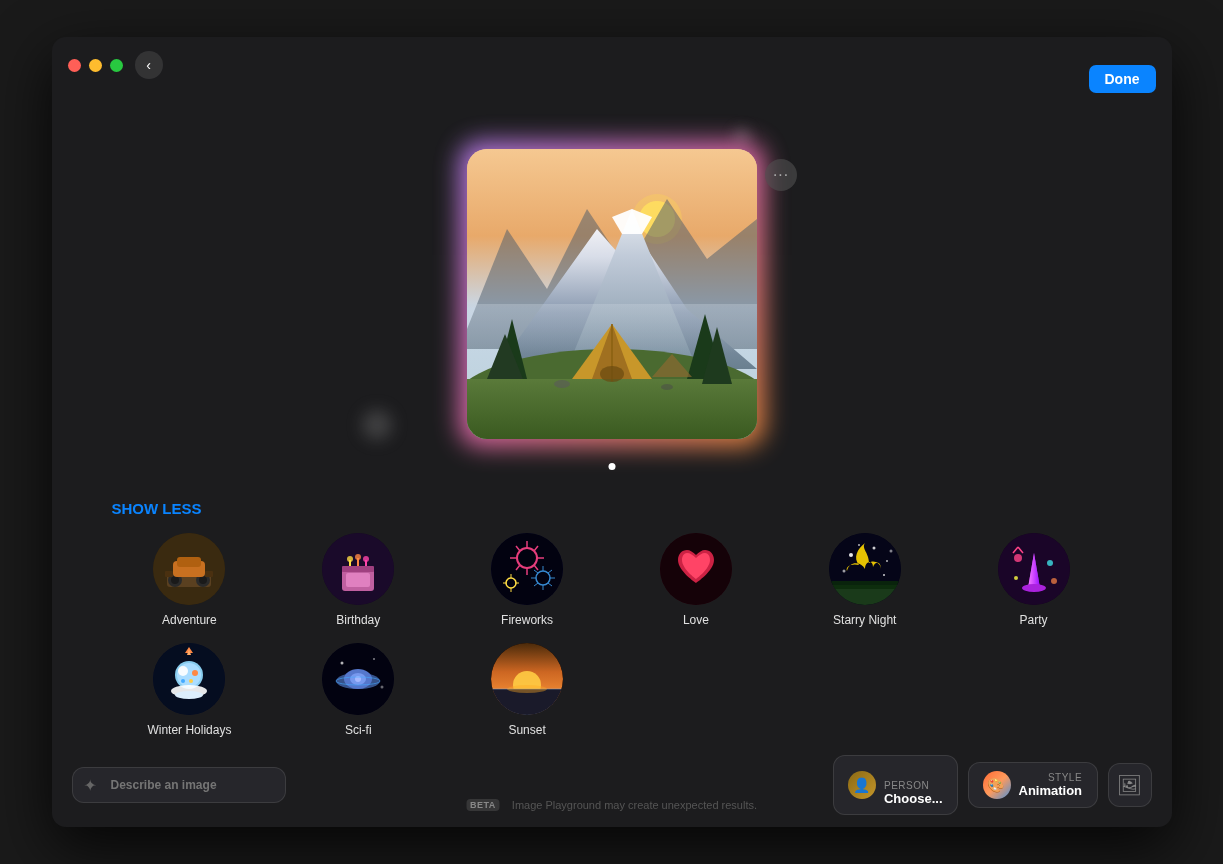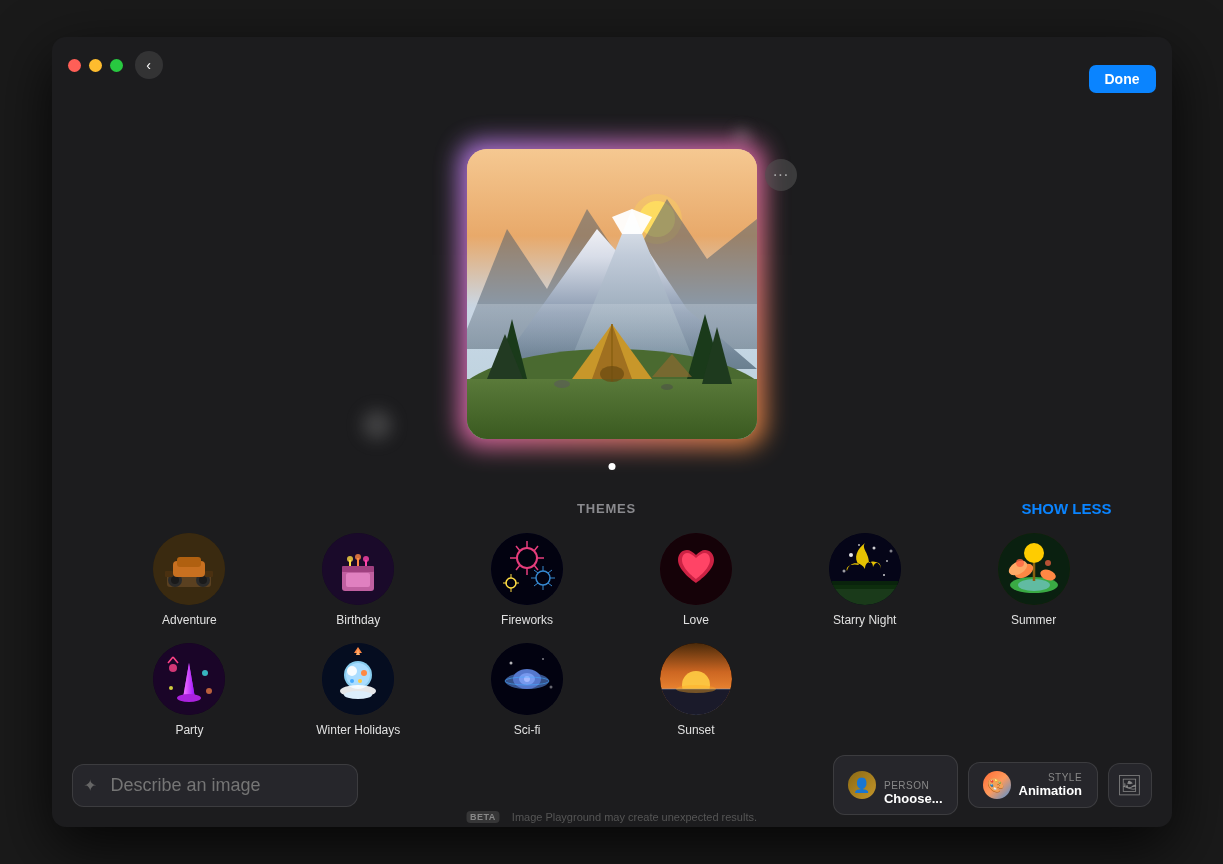--- a/index.html
+++ b/index.html
@@ -241,23 +241,24 @@
       gap: 10px;
       position: relative;
     }
     .describe-input {
       flex: 1;
       background: rgba(40,40,44,0.9);
       border: 1px solid rgba(255,255,255,0.1);
       border-radius: 12px;
       padding: 10px 14px 10px 38px;
       color: #888;
-      font-size: 18px;
+      font-size: 12px;
       outline: none;
       position: relative;
+      font-weight: bold;
     }
     .input-wrapper {
       flex: 1;
       position: relative;
     }
     .input-icon {
       position: absolute;
       left: 12px;
       top: 50%;
       transform: translateY(-50%);
@@ -359,21 +360,21 @@
       position: absolute;
       bottom: 0;
       left: 50%;
       transform: translateX(-50%);
       font-size: 11px;
       color: #555;
       display: flex;
       align-items: center;
       gap: 12px;
       white-space: nowrap;
-      padding-bottom: 4px;
+      padding-bottom: 16px;
     }
     .beta-badge {
       background: rgba(80,80,80,0.5);
       border-radius: 4px;
       padding: 1px 4px;
       font-size: 9px;
       color: #888;
       font-weight: 700;
       letter-spacing: 0.5px;
     }
@@ -482,21 +483,20 @@
         <button class="more-btn">···</button>
       </div>
 
       <div class="dot-indicator">
         <div class="dot active"></div>
       </div>
     </div>
 
     <div class="themes-section">
       <div class="themes-header">
-        <span class="themes-title">THEMES</span>
         <button class="show-less-btn">SHOW LESS</button>
       </div>
       <div class="themes-grid">
 
         <div class="theme-item">
           <div class="theme-icon theme-adventure">
             <svg viewBox="0 0 72 72" width="72" height="72">
                 <circle cx="36" cy="36" r="36" fill="#3a2a10"></circle>
                 <rect x="14" y="40" width="44" height="14" rx="3" fill="#5a4020"></rect>
                 <circle cx="22" cy="47" r="7" fill="#2a2a2a"></circle>
@@ -586,37 +586,20 @@
                 <circle cx="30" cy="12" r="1" fill="#fff" opacity="0.7"></circle>
                 <circle cx="62" cy="18" r="1.5" fill="#fff" opacity="0.5"></circle>
                 <path d="M40 30 C40 20 32 15 36 10 C28 16 24 25 30 32 C22 30 16 34 18 38 C20 28 32 28 36 36 C36 28 44 26 44 34 C46 28 52 28 52 36 C52 30 44 26 40 30Z" fill="#ffd700" opacity="0.9"></path>
                 <rect x="0" y="52" width="72" height="20" fill="#1a3a1a"></rect>
                 <rect x="0" y="48" width="72" height="8" rx="4" fill="#0a2a0a" opacity="0.8"></rect>
               </svg>
           </div>
           <span class="theme-label">Starry Night</span>
         </div>
         <div class="theme-item">
-          <div class="theme-icon theme-summer">
-            <svg viewBox="0 0 72 72" width="72" height="72">
-                <circle cx="36" cy="36" r="36" fill="#0a2010"></circle>
-                <circle cx="36" cy="20" r="10" fill="#ffcc00"></circle>
-                <ellipse cx="36" cy="52" rx="24" ry="8" fill="#3aaa44"></ellipse>
-                <ellipse cx="36" cy="52" rx="16" ry="6" fill="#88ccff" opacity="0.5"></ellipse>
-                <line x1="36" y1="30" x2="36" y2="48" stroke="#8a6010" stroke-width="2.5"></line>
-                <ellipse cx="26" cy="38" rx="10" ry="6" fill="#ff8844" transform="rotate(-30 26 38)"></ellipse>
-                <ellipse cx="20" cy="35" rx="10" ry="6" fill="#ffaa66" transform="rotate(-30 20 35)"></ellipse>
-                <ellipse cx="50" cy="42" rx="8" ry="5" fill="#ff8844" transform="rotate(20 50 42)"></ellipse>
-                <circle cx="22" cy="30" r="4" fill="#ff6644" opacity="0.8"></circle>
-                <circle cx="50" cy="30" r="3" fill="#ff6644" opacity="0.7"></circle>
-              </svg>
-          </div>
-          <span class="theme-label">Summer</span>
-        </div>
-        <div class="theme-item">
           <div class="theme-icon theme-party">
             <svg viewBox="0 0 72 72" width="72" height="72">
                 <circle cx="36" cy="36" r="36" fill="#1a0528"></circle>
                 <polygon points="30,55 36,20 42,55" fill="#cc44ff"></polygon>
                 <polygon points="30,55 36,20 42,55" fill="url(#party-grad)" opacity="0.8"></polygon>
                 <defs>
                   <linearGradient id="party-grad" x1="0" y1="0" x2="1" y2="0">
                     <stop offset="0%" stop-color="#ff88ff"></stop>
                     <stop offset="50%" stop-color="#cc44ff"></stop>
                     <stop offset="100%" stop-color="#8800ff"></stop>

